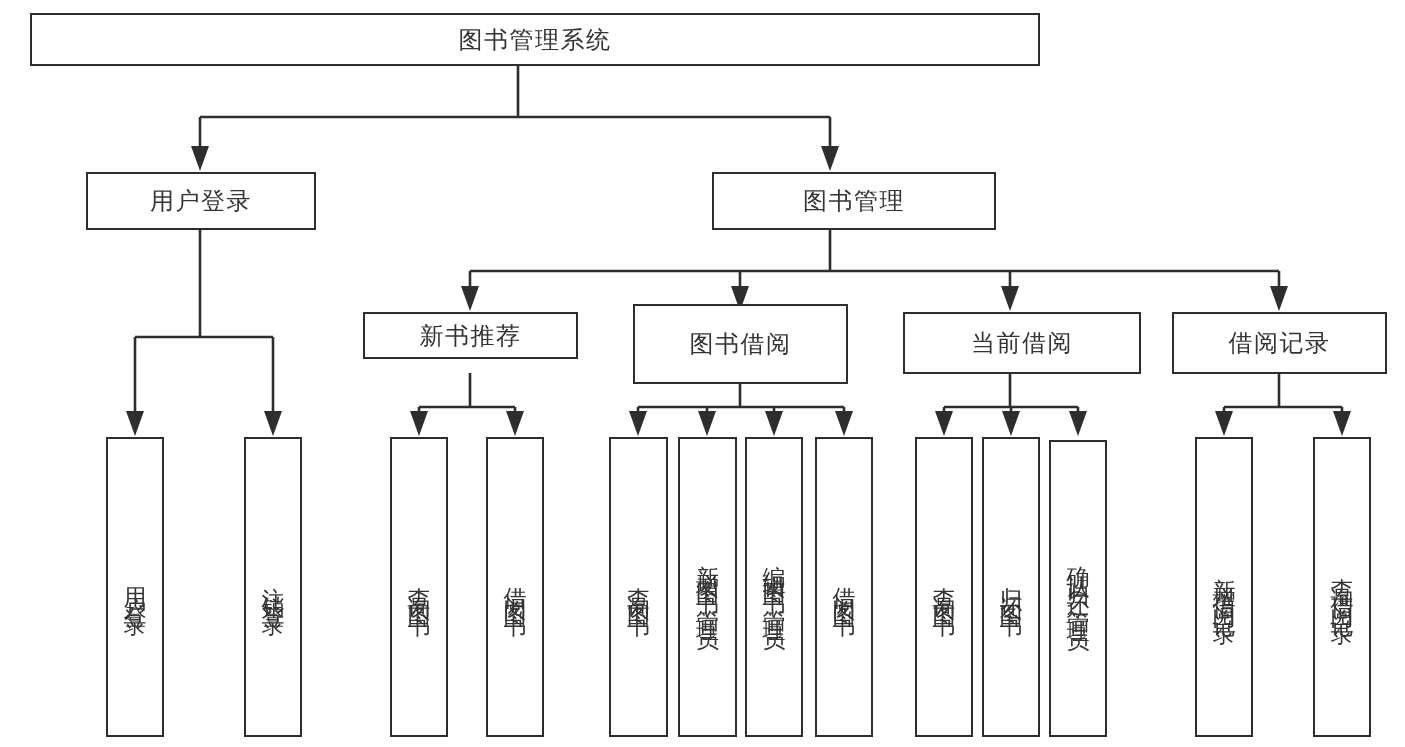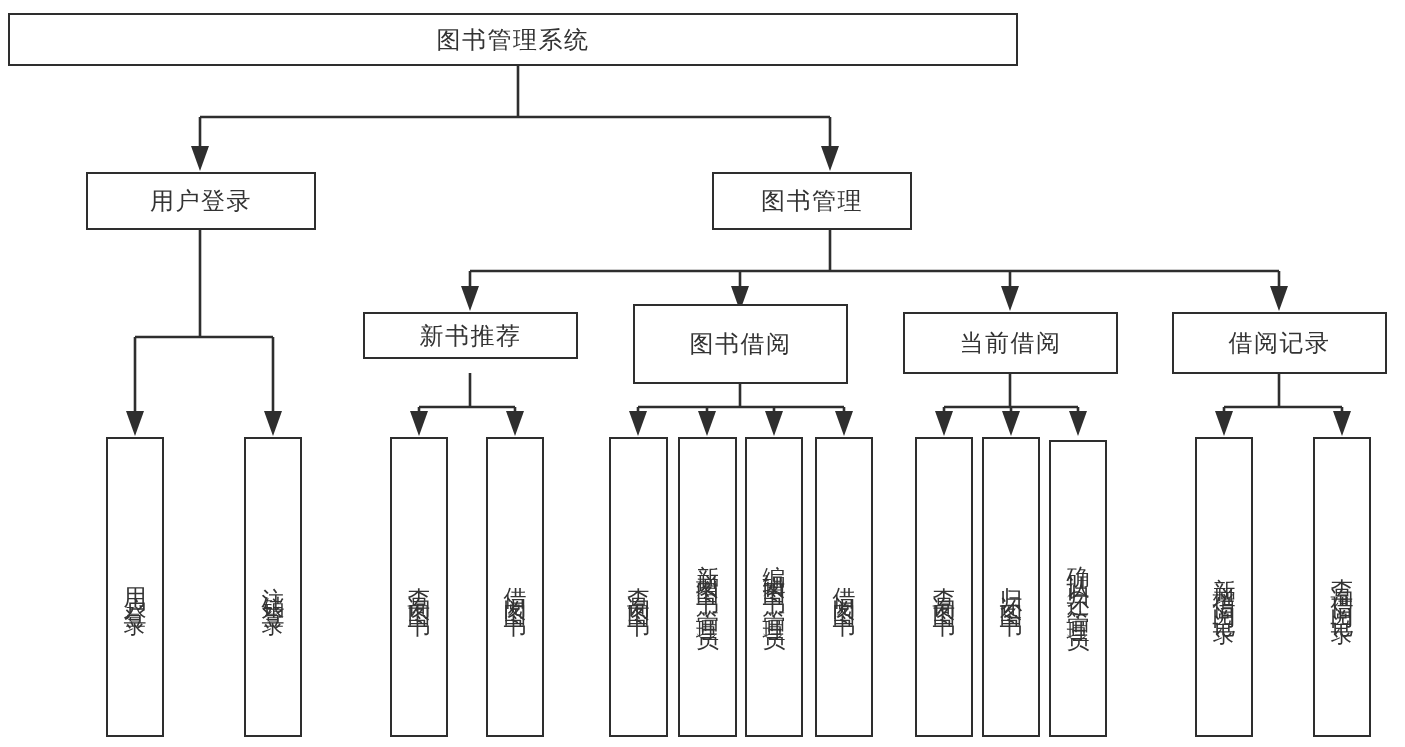--- a/index.html
+++ b/index.html
@@ -96,38 +96,38 @@
       <polygon points="1069,411 1087,411 1078,436"></polygon>
     </g>
 
     <g>
       <path d="M1279 373 V407 M1224 407 H1342 M1224 407 V414 M1342 407 V414"></path>
       <polygon points="1215,411 1233,411 1224,436"></polygon>
       <polygon points="1333,411 1351,411 1342,436"></polygon>
     </g>
   </svg>
 
-  <div class="box" style="left:8px;top:13px;width:1010px;height:53px">
+  <div class="box" style="left:30px;top:13px;width:1010px;height:53px">
     <span class="hlabel">图书管理系统</span>
   </div>
 
   <div class="box" style="left:86px;top:172px;width:230px;height:58px">
     <span class="hlabel">用户登录</span>
   </div>
-  <div class="box" style="left:712px;top:172px;width:200px;height:58px">
+  <div class="box" style="left:712px;top:172px;width:284px;height:58px">
     <span class="hlabel">图书管理</span>
   </div>
 
   <div class="box" style="left:363px;top:312px;width:215px;height:47px">
     <span class="hlabel">新书推荐</span>
   </div>
   <div class="box" style="left:633px;top:304px;width:215px;height:80px">
     <span class="hlabel">图书借阅</span>
   </div>
-  <div class="box" style="left:903px;top:312px;width:215px;height:62px">
+  <div class="box" style="left:903px;top:312px;width:238px;height:62px">
     <span class="hlabel">当前借阅</span>
   </div>
   <div class="box" style="left:1172px;top:312px;width:215px;height:62px">
     <span class="hlabel">借阅记录</span>
   </div>
 
   <div class="box" style="left:106px;top:437px;width:58px;height:300px">
     <span class="vlabel">用户登录</span>
   </div>
   <div class="box" style="left:244px;top:437px;width:58px;height:300px">

